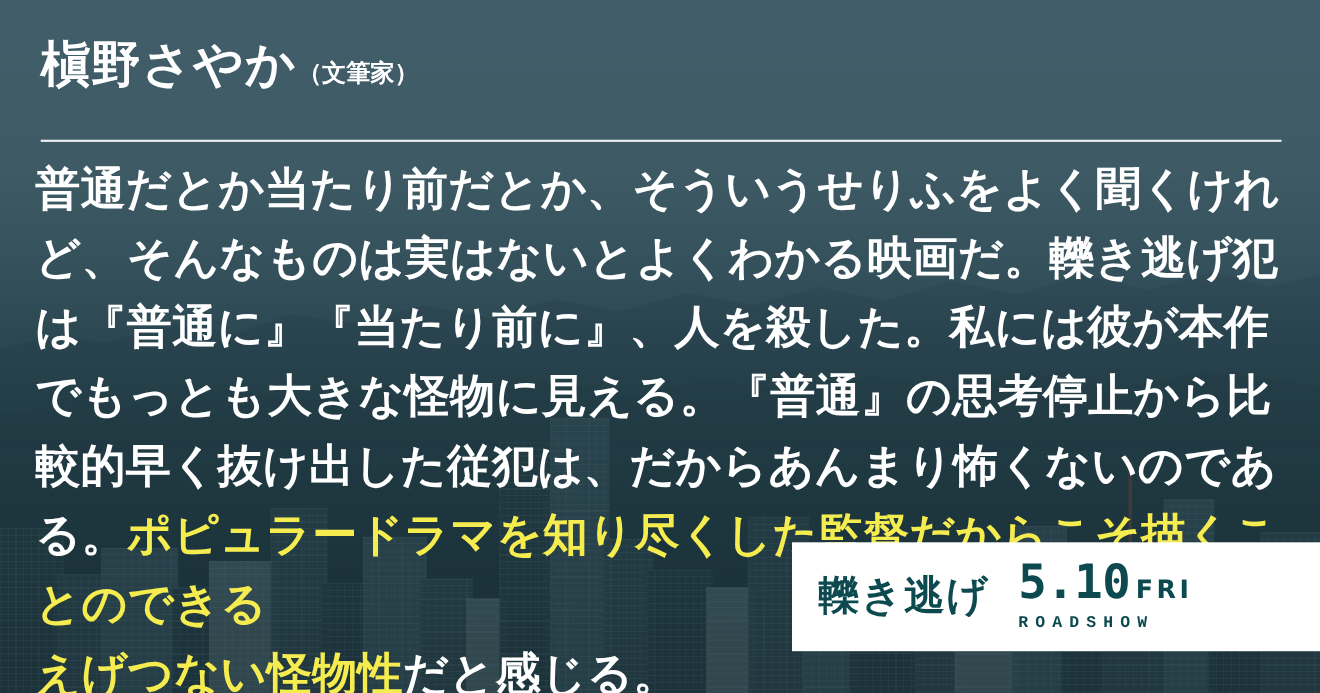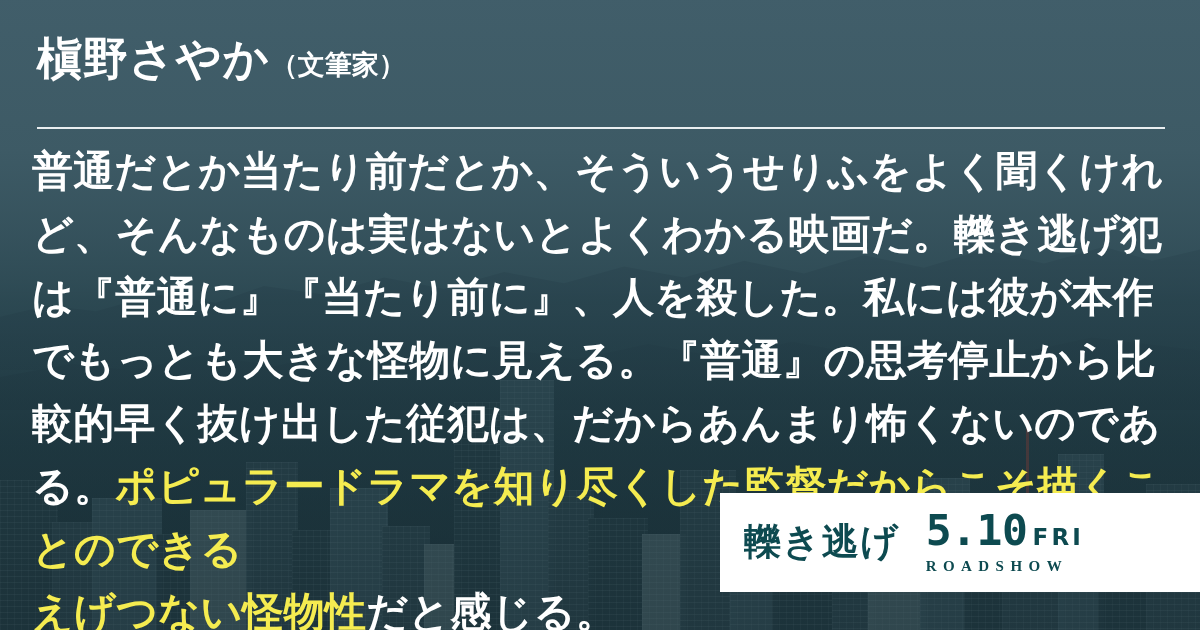--- a/index.html
+++ b/index.html
@@ -141,21 +141,21 @@
     color: #ffffff;
   }
   .author-name {
     font-size: 45px;
     font-weight: 700;
     letter-spacing: .02em;
     line-height: 1;
     white-space: nowrap;
   }
   .author-role {
-    font-size: 27px;
+    font-size: 22px;
     font-weight: 700;
     line-height: 1;
     letter-spacing: 0;
     white-space: nowrap;
     margin-left: 1px;
   }
   .divider {
     position: absolute;
     left: 37px;
     top: 127px;
@@ -238,21 +238,21 @@
     font-family: "DejaVu Sans", "Liberation Sans", sans-serif;
     font-size: 23px;
     font-weight: 700;
     letter-spacing: .14em;
     line-height: 1;
     color: #0d4a50;
     margin-left: 5px;
     padding-bottom: 2px;
   }
   .roadshow {
-    font-family: Liberation Serif, serif;
+    font-family: Liberation Mono, monospace;
     font-size: 15px;
     font-weight: 700;
     letter-spacing: .43em;
     color: #0d4a50;
     margin-top: 7px;
   }
 </style>
 </head>
 <body>
 

